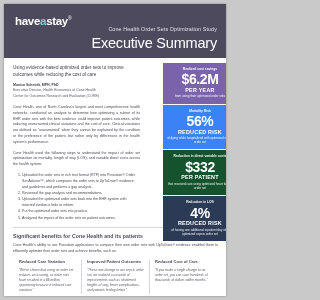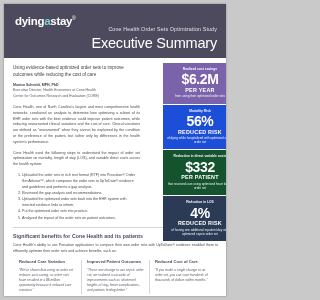--- a/index.html
+++ b/index.html
@@ -88,21 +88,21 @@
     letter-spacing:-.4px;margin:0;
   }
   .stat .mid{
     font-size:5.4px;font-weight:700;letter-spacing:.25px;
     margin:0 0 1.5px 0;
   }
   .stat .sub{
     font-size:3.1px;line-height:1.35;opacity:.92;
   }
   .stat.purple{background:#7a63ab;}
-  .stat.cyan{background:#1d4ed8;}
+  .stat.cyan{background:#3b82f6;}
   .stat.blue{background:#14532d;}
   .stat.navy{background:#2b3a55;}
 
   
   .cols{
     display:flex;margin-top:5px;padding:0 1px;
   }
   .cols .c{
     flex:1;padding:0 5px;position:relative;
   }
@@ -115,21 +115,21 @@
     font-size:3.3px;line-height:1.55;color:#5a5a63;
     margin:0;font-style:italic;
   }
 </style>
 </head>
 <body>
 
 <div class="page">
 
   <div class="hdr">
-    <div class="logo"><span>dying</span><span class="accent">a</span><span>stay</span><span class="tm">®</span></div>
+    <div class="logo"><span>have</span><span class="accent">a</span><span>stay</span><span class="tm">®</span></div>
     <div class="hdr-kicker">Cone Health Order Sets Optimization Study</div>
     <div class="hdr-title">Executive Summary</div>
   </div>
 
   <div class="body">
 
     <div class="col-right">
       <div class="stat purple">
         <div class="cap">Realized cost savings</div>
         <div class="big">$6.2M</div>

